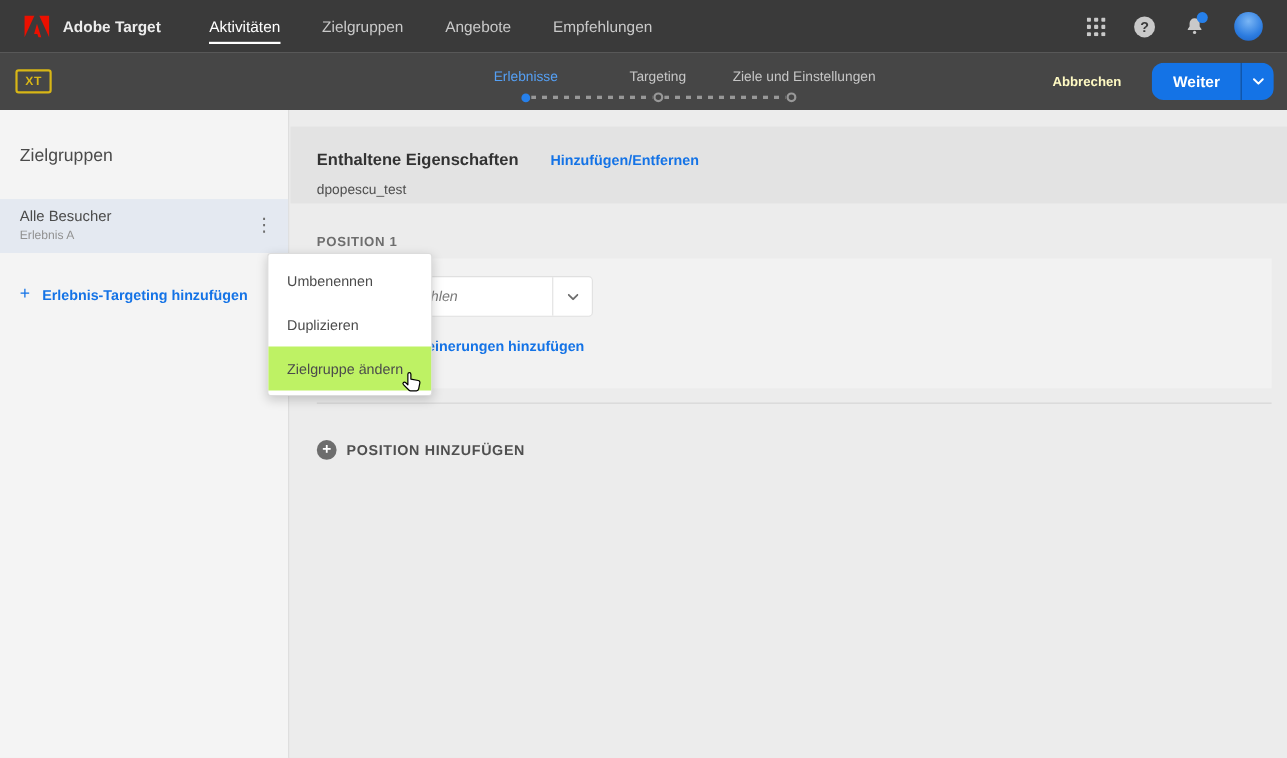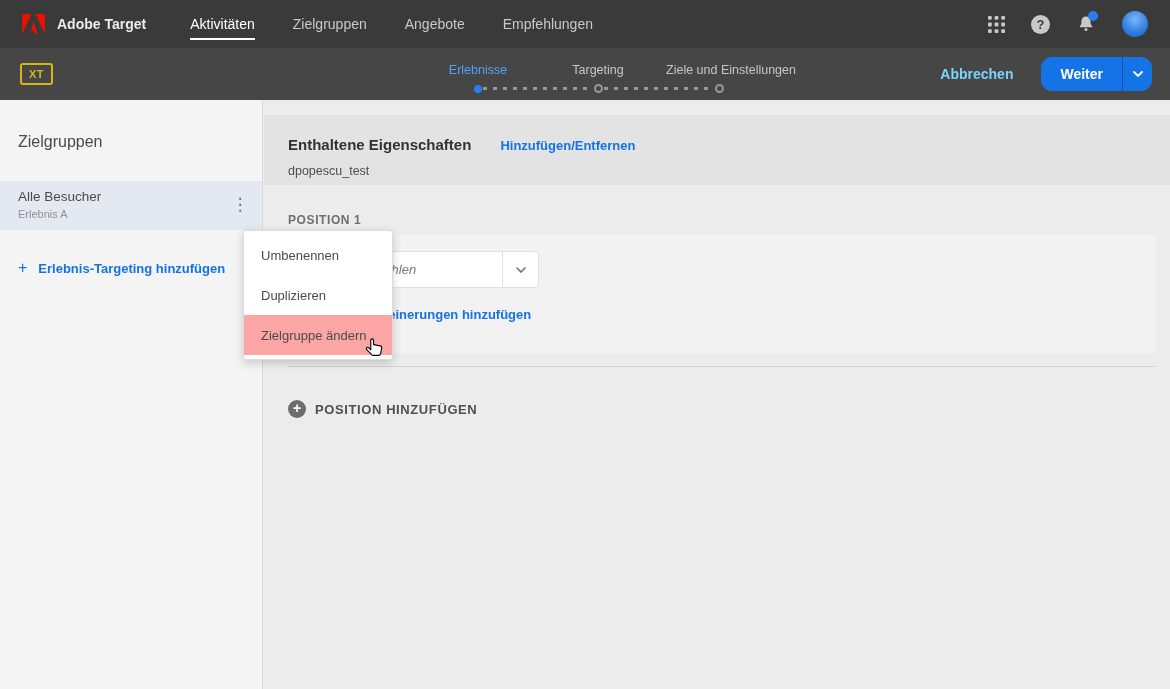--- a/index.html
+++ b/index.html
@@ -19,38 +19,38 @@
   .topnav-right { margin-left:auto; display:flex; align-items:center; gap:26px; padding-right:4px; }
   .help-icon { width:19px; height:19px; border-radius:50%; background:#c9c9c9; color:#3a3a3a;
                font-size:13px; font-weight:bold; display:flex; align-items:center; justify-content:center; cursor:pointer; }
   .bell-wrap { position:relative; width:20px; height:20px; cursor:pointer; }
   .bell-dot { position:absolute; top:-3px; right:-2px; width:10px; height:10px; border-radius:50%; background:#2680eb; }
   .avatar { width:26px; height:26px; border-radius:50%; cursor:pointer;
             background:radial-gradient(circle at 50% 32%, #7ab6f5 0%, #2c7ce0 62%, #1b5fc0 100%); }
 
   
   .activity-bar { position:absolute; top:48px; left:0; right:0; height:52px; background:#464646;
-                  display:flex; align-items:center; padding:0 18px; }
+                  display:flex; align-items:center; padding:0 12px; }
   .xt-badge { border:2px solid #d8b616; color:#d8b616; font-size:11px; font-weight:bold;
               padding:3px 7px; border-radius:3px; margin:0 24px 0 2px; letter-spacing:.5px; }
   .activity-title { color:#ffffff; font-size:17px; white-space:nowrap; }
 
   .steps { position:absolute; left:436px; top:0; width:380px; height:52px; }
   .step-label { position:absolute; top:15px; transform:translateX(-50%); font-size:12.5px;
                 color:#c6c6c6; white-space:nowrap; cursor:pointer; }
   .step-label.active { color:#55a0f5; }
   .step-label.s1 { left:42px; } .step-label.s2 { left:162px; } .step-label.s3 { left:295px; }
   .step-track { position:absolute; top:36px; left:38px; display:flex; align-items:center; }
   .step-dot { width:8px; height:8px; border-radius:50%; background:#2680eb; flex:none; }
   .step-dash { width:110px; height:3px; flex:none;
                background:repeating-linear-gradient(90deg,#989898 0 4px,transparent 4px 10px); margin:0 1px; }
   .step-circle { width:9px; height:9px; border-radius:50%; border:2px solid #989898; background:transparent; flex:none; }
 
   .bar-right { margin-left:auto; display:flex; align-items:center; gap:20px; }
-  .btn-cancel { background:none; border:none; color:#7dd3fc; font-weight:bold; font-size:14px;
+  .btn-cancel { background:none; border:none; color:#fef9c3; font-weight:bold; font-size:12px;
                 font-family:inherit; cursor:pointer; padding:6px 8px; }
   .btn-next { display:flex; border-radius:11px; overflow:hidden; cursor:pointer; }
   .btn-next-main { background:#1473e6; color:#ffffff; font-weight:bold; font-size:14px;
                    padding:9px 19px; border:none; font-family:inherit; cursor:pointer; }
   .btn-next-arrow { background:#1473e6; border:none; border-left:1px solid rgba(0,0,0,.28);
                     width:30px; display:flex; align-items:center; justify-content:center; cursor:pointer; }
 
   
   .sidebar { position:absolute; top:100px; left:0; bottom:0; width:263px; background:#f4f4f4;
              border-right:1px solid #d9d9d9; }
@@ -92,21 +92,21 @@
   .add-position .circle { width:18px; height:18px; border-radius:50%; background:#6d6d6d; color:#ffffff;
                           font-size:14px; line-height:17px; text-align:center; font-weight:bold; }
   .add-position .lbl { font-size:13px; font-weight:bold; color:#4f4f4f; letter-spacing:.6px; }
 
   
   .context-menu { position:absolute; top:230px; left:243px; width:150px; background:#ffffff;
                   border:1px solid #dcdcdc; border-radius:3px; box-shadow:0 3px 10px rgba(0,0,0,.18);
                   padding:4px 0; z-index:50; }
   .menu-item { height:40px; display:flex; align-items:center; padding-left:17px; font-size:13px;
                color:#4b4b4b; cursor:pointer; }
-  .menu-item.hovered { background:#fca5a5; }
+  .menu-item.hovered { background:#bef264; }
 
   .cursor { position:absolute; top:337px; left:363px; width:22px; height:22px; z-index:60; pointer-events:none; }
 </style>
 </head>
 <body>
 
 <div class="screen">
 
   <header class="topnav">
     <span class="logo-wrap">

